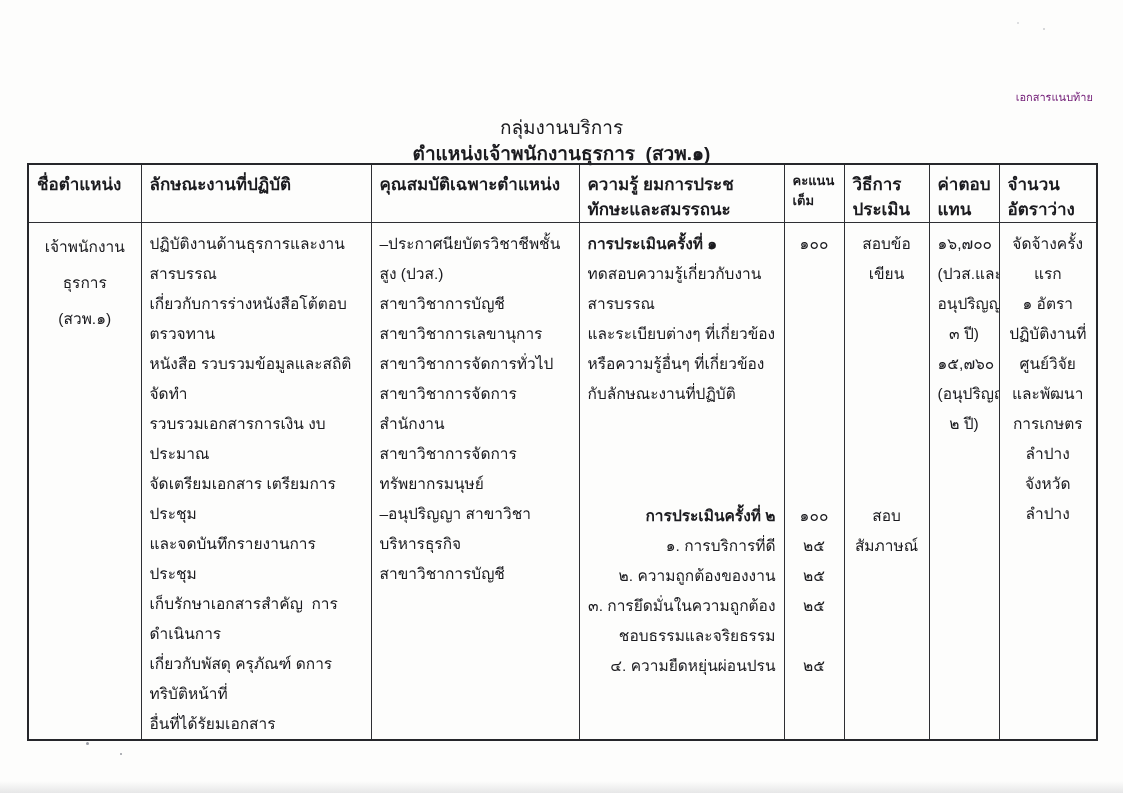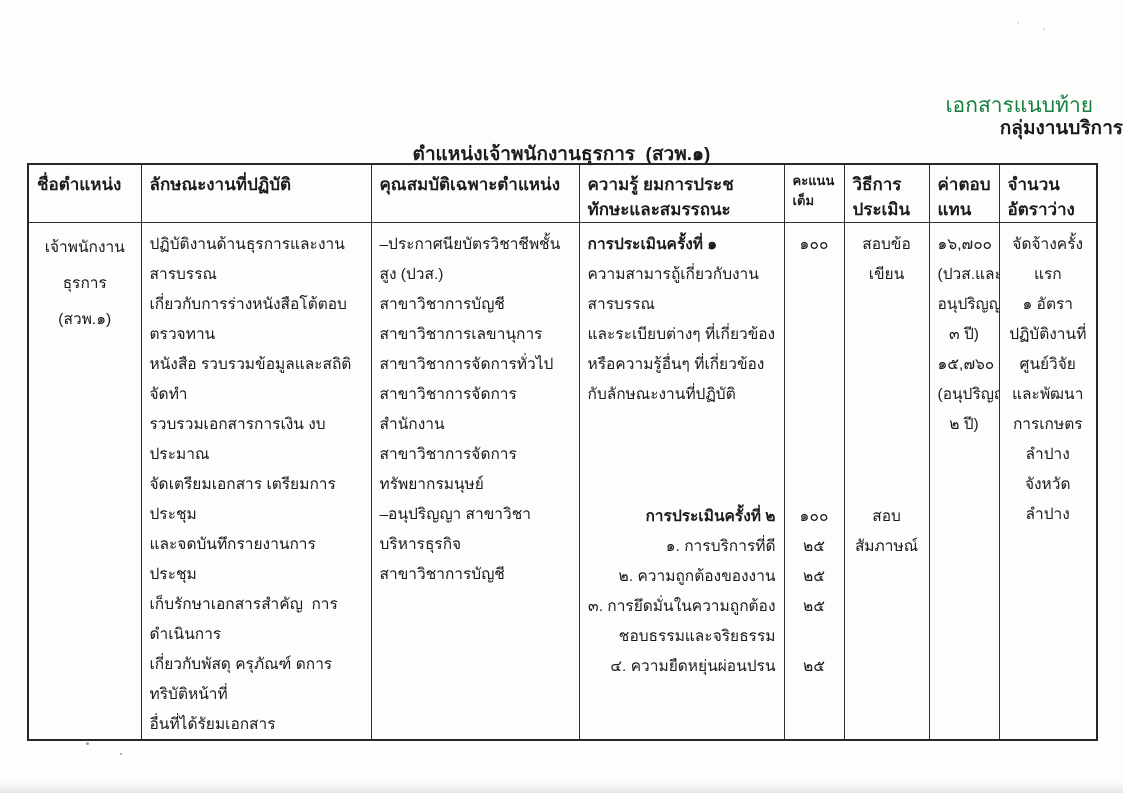--- a/index.html
+++ b/index.html
@@ -8,25 +8,25 @@
     background: #fdfdfc;
     font-family: "Liberation Sans", "DejaVu Sans", sans-serif;
     color: #1b1b1f;
     position: relative;
     overflow: hidden;
   }
   .page { position: absolute; inset: 0; }
 
   .corner-note {
     position: absolute; top: 88px; right: 30px;
-    font-size: 21px; color: #15803d;
+    font-size: 11px; color: #701a75;
   }
   .doc-title {
     position: absolute; top: 112px; left: 0; width: 100%;
-    text-align: right; font-size: 19px; font-weight: 700;
+    text-align: center; font-size: 19px; font-weight: 400;
   }
   .doc-subtitle {
     position: absolute; top: 138px; left: 0; width: 100%;
     text-align: center; font-size: 19px; font-weight: 700;
     white-space: pre-wrap;
   }
 
   table.job-table {
     position: absolute; top: 163px; left: 27px;
     width: 1069px;
@@ -145,21 +145,21 @@
               <div>สาขาวิชาการจัดการสำนักงาน</div>
               <div>สาขาวิชาการจัดการทรัพยากรมนุษย์</div>
               <div>–อนุปริญญา สาขาวิชาบริหารธุรกิจ</div>
               <div>สาขาวิชาการบัญชี</div>
             </div>
         </td>
         <td class="rel">
           <div>
             <div class="sec1-title">การประเมินครั้งที่ ๑</div>
             <div class="lines">
-                <div>ความสามารถู้เกี่ยวกับงานสารบรรณ</div>
+                <div>ทดสอบความรู้เกี่ยวกับงานสารบรรณ</div>
                 <div>และระเบียบต่างๆ ที่เกี่ยวข้อง</div>
                 <div>หรือความรู้อื่นๆ ที่เกี่ยวข้อง</div>
                 <div>กับลักษณะงานที่ปฏิบัติ</div>
               </div>
           </div>
           <div class="sec2 lines a2-labels">
               <div>การประเมินครั้งที่ ๒</div>
               <div>๑. การบริการที่ดี</div>
               <div>๒. ความถูกต้องของงาน</div>
               <div>๓. การยึดมั่นในความถูกต้อง</div>

